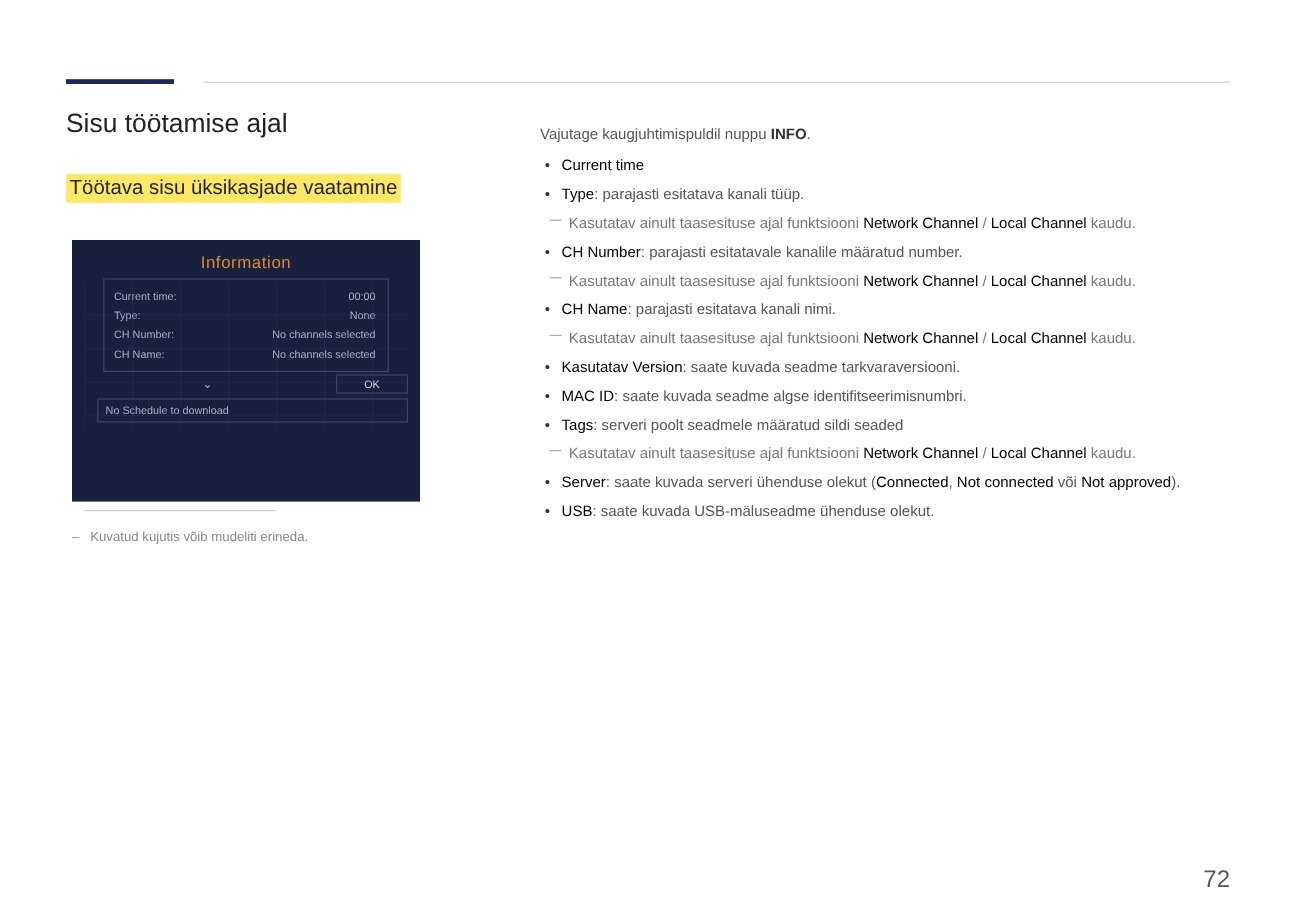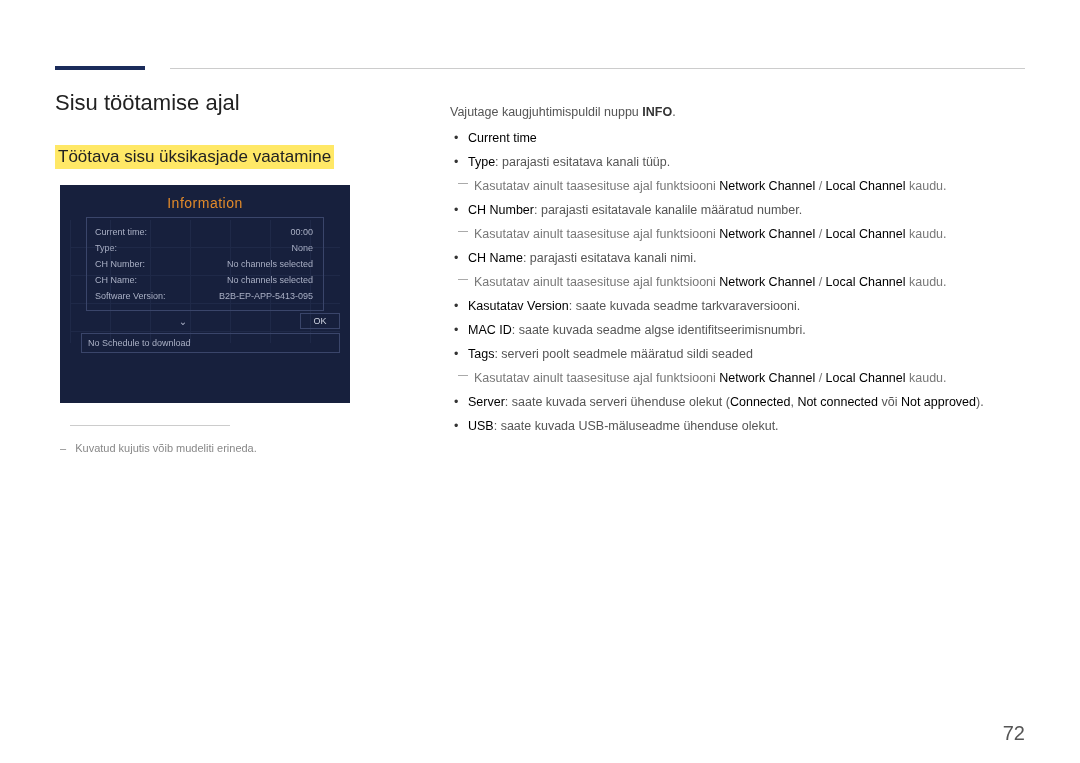--- a/index.html
+++ b/index.html
@@ -42,21 +42,21 @@
     left: 55px;
     font-size: 17px;
     font-weight: 400;
     color: #222;
     background: #ffe866;
     padding: 2px 3px;
     display: inline-block;
   }
   .info-panel {
     position: absolute;
-    top: 185px;
+    top: 200px;
     left: 60px;
     width: 290px;
     height: 218px;
     background: #17203d;
     color: #cfd3e0;
     font-size: 9px;
     padding: 0;
   }
   .info-panel .info-title {
     color: #e28a2a;
@@ -84,21 +84,21 @@
     align-items: center;
     margin: 2px 10px 0 10px;
   }
   .chevron-box {
     flex: 1;
     text-align: center;
     font-size: 10px;
     color: #aab0c5;
   }
   .ok-btn {
-    width: 40px;
+    width: 60px;
     height: 16px;
     font-size: 9px;
     color: #cfd3e0;
     border: 1px solid #3a456a;
     text-align: center;
     line-height: 14px;
     margin-left: 4px;
   }
   .schedule-box {
     margin: 4px 10px 0 21px;
@@ -204,24 +204,20 @@
       <span class="val">None</span>
     </div>
     <div class="info-row">
       <span>CH Number:</span>
       <span class="val">No channels selected</span>
     </div>
     <div class="info-row">
       <span>CH Name:</span>
       <span class="val">No channels selected</span>
     </div>
-    <div class="info-row">
-      <span>Software Version:</span>
-      <span class="val">B2B-EP-APP-5413-095</span>
-    </div>
   </div>
   <div class="info-actions">
     <div class="chevron-box">⌄</div>
     <div class="ok-btn">OK</div>
   </div>
   <div class="schedule-box">No Schedule to download</div>
 </div>
 
 <div class="footnote-rule"></div>
 <div class="footnote">

